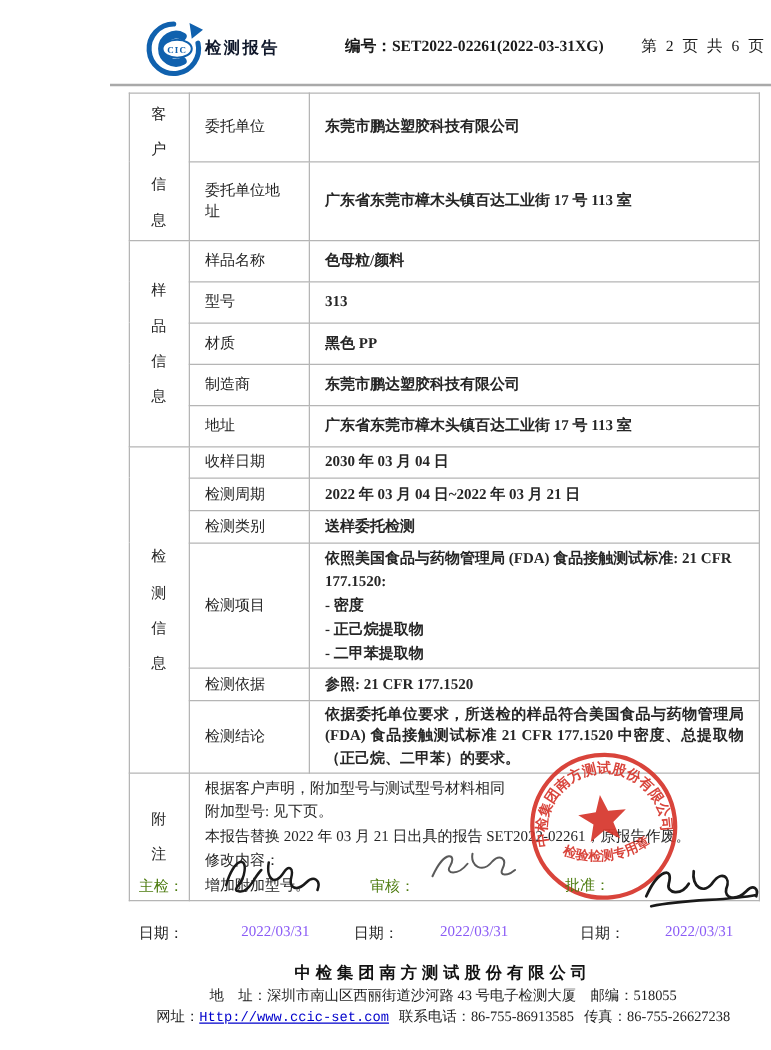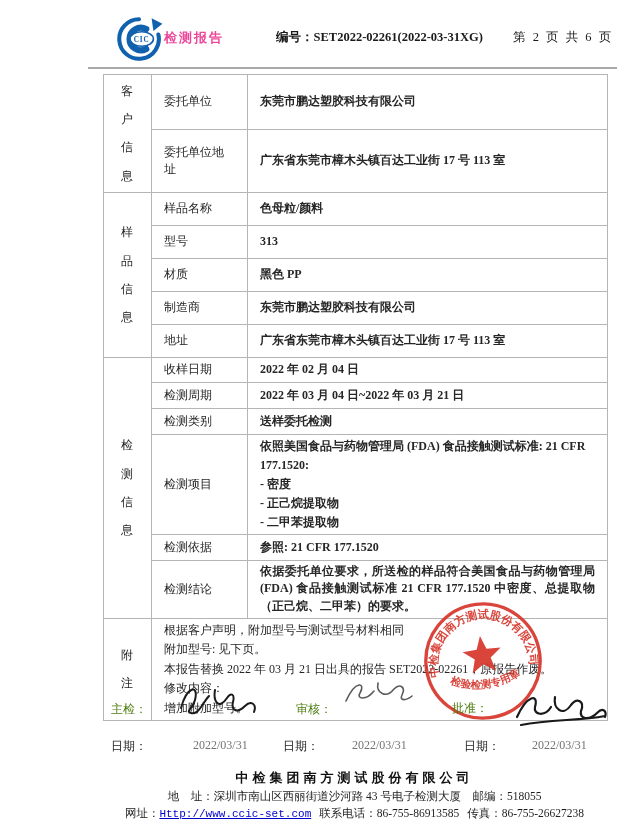--- a/index.html
+++ b/index.html
@@ -7,21 +7,21 @@
     position:relative;
     width:617px;height:840px;
     background:#ffffff;
     font-family:"Liberation Serif","DejaVu Serif",serif;
     color:#262626;
     overflow:hidden;
     margin-left:46px;
   }
   
   .logo{position:absolute;left:66px;top:16px;width:54px;height:46px;}
-  .hdr-title{position:absolute;left:118px;top:29px;font-size:13px;font-weight:bold;letter-spacing:2px;color:#ec4899;}
+  .hdr-title{position:absolute;left:118px;top:29px;font-size:13px;font-weight:bold;letter-spacing:2px;color:#0f172a;}
   .hdr-no{position:absolute;left:230px;top:29px;font-size:12.5px;font-weight:bold;color:#1a1a1a;}
   .hdr-page{position:absolute;left:467px;top:29px;font-size:12.5px;font-weight:normal;letter-spacing:2px;color:#1a1a1a;}
   .rule{position:absolute;left:42px;top:67px;width:549px;height:0;border-top:2px solid #a9a9a9;}
   
   table.report{
     position:absolute;left:57px;top:74px;width:504px;
     border-collapse:collapse;table-layout:fixed;
     font-size:12px;color:#262626;
   }
   table.report td{border:1px solid #b5b5b5;padding:2px 12px;vertical-align:middle;}
@@ -34,21 +34,21 @@
   td.para{line-height:1.48;text-align:justify;padding:4px 12px;}
   
   .stamp{
     position:absolute;left:374px;top:598px;width:126px;height:126px;
     transform:rotate(-7deg);opacity:.92;z-index:5;pointer-events:none;
   }
   
   .sig-label{position:absolute;font-size:12px;color:#4d7c0f;z-index:6;}
   .sig-svg{position:absolute;z-index:7;}
   .date-label{position:absolute;font-size:12px;color:#1f1f1f;}
-  .date-val{position:absolute;font-size:12px;color:#737373;}
+  .date-val{position:absolute;font-size:12px;color:#8b5cf6;}
   
   .f-company{position:absolute;left:0;top:769px;width:100%;text-align:center;
     font-size:13px;font-weight:bold;letter-spacing:4px;color:#111;}
   .f-line2{position:absolute;left:0;top:789px;width:100%;text-align:center;font-size:11.5px;color:#1f1f1f;}
   .f-line3{position:absolute;left:0;top:806px;width:100%;text-align:center;font-size:11.5px;color:#1f1f1f;}
   .f-url{font-family:"Liberation Mono","DejaVu Sans Mono",monospace;font-size:11px;color:#0000cc;text-decoration:underline;cursor:pointer;}
   .sp{display:inline-block;width:8px;}
 </style>
 </head>
 <body>
@@ -103,21 +103,21 @@
       <td class="val">东莞市鹏达塑胶科技有限公司</td>
     </tr>
     <tr class="h33">
       <td class="lbl">地址</td>
       <td class="val">广东省东莞市樟木头镇百达工业街 17 号 113 室</td>
     </tr>
 
     <tr class="h25">
       <td class="sec" rowspan="6">检测信息</td>
       <td class="lbl">收样日期</td>
-      <td class="val">2022 年 02 月 04 日</td>
+      <td class="val">2030 年 03 月 04 日</td>
     </tr>
     <tr class="h26">
       <td class="lbl">检测周期</td>
       <td class="val">2022 年 03 月 04 日~2022 年 03 月 21 日</td>
     </tr>
     <tr class="h26">
       <td class="lbl">检测类别</td>
       <td class="val">送样委托检测</td>
     </tr>
     <tr>

